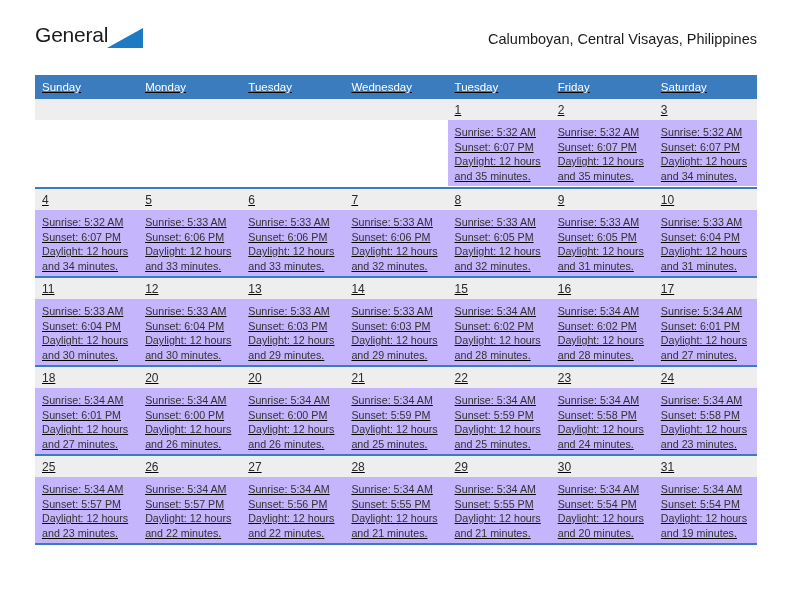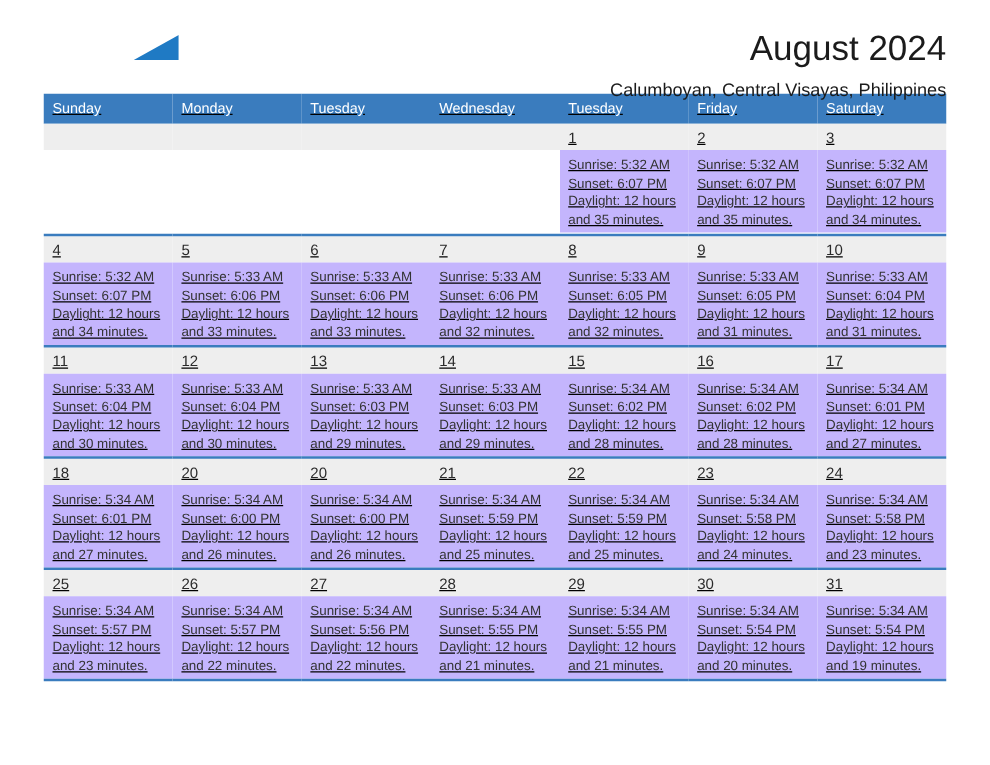--- a/index.html
+++ b/index.html
@@ -111,26 +111,26 @@
   .empty .daynum-band { background: #eeeeee; }
   .empty .cell-body { background: #ffffff; }
 </style>
 </head>
 <body>
 
 <div class="page">
 
   <div class="header">
     <div class="logo">
+      <span class="logo-general">General</span>
       <svg class="logo-tri" width="36" height="20" viewBox="0 0 36 20">
         <polygon points="0,20 36,20 36,0" fill="#1f7ac4"></polygon>
       </svg>
     </div>
     <div class="title-wrap">
-      <div class="cal-title">August 2024</div>
       <div class="cal-subtitle">Calumboyan, Central Visayas, Philippines</div>
     </div>
   </div>
 
   <table class="calendar">
     <thead>
       <tr class="dow-row">
         <th>Sunday</th>
         <th>Monday</th>
         <th>Tuesday</th>

